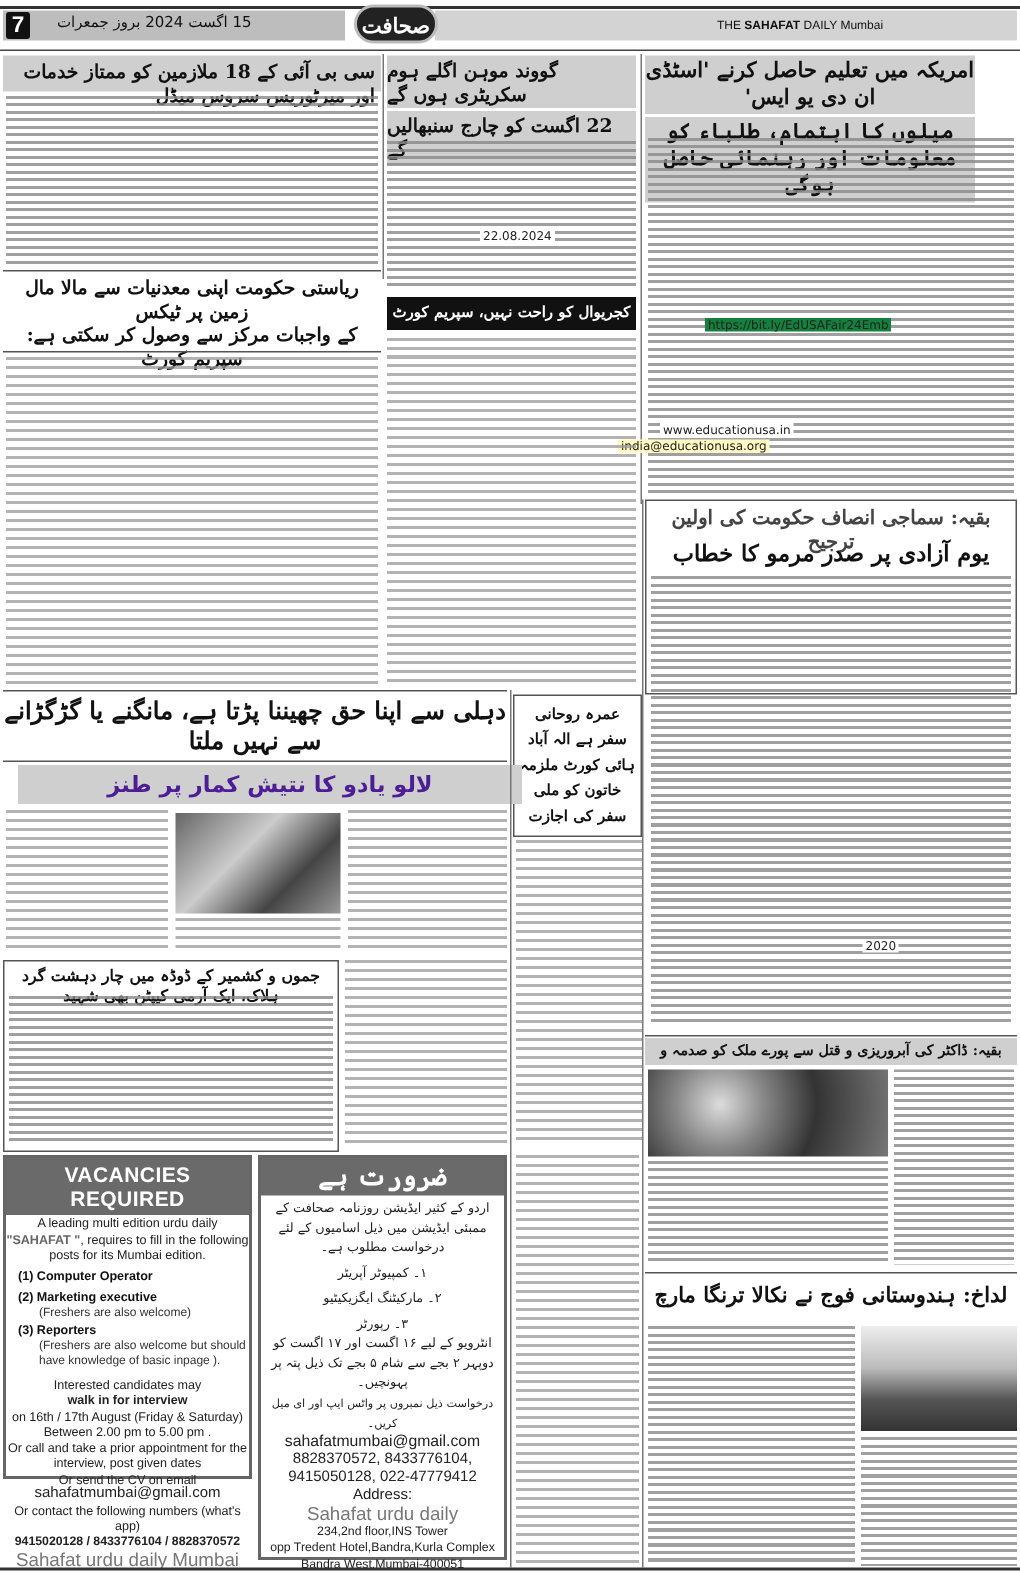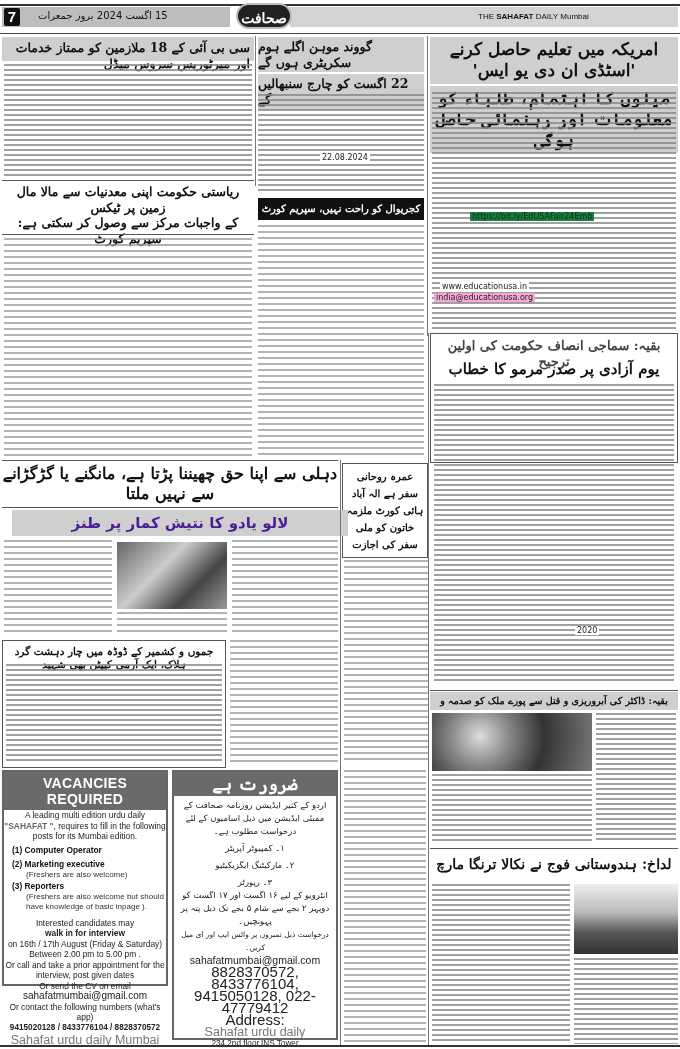--- a/index.html
+++ b/index.html
@@ -40,21 +40,21 @@
   .vac-title { background: #6a6a6a; color: #fff; font: bold 14px "Liberation Sans", sans-serif; padding: 3px 0; letter-spacing: .3px; }
   .vac p { font-size: 8.4px; line-height: 10.5px; color: #222; }
   .vac .li { text-align: left; padding-left: 8px; font-size: 8.4px; font-weight: bold; line-height: 11px; margin-top: 3px; }
   .vac .sub { text-align: left; padding-left: 22px; font-size: 8px; line-height: 10px; color: #333; }
   .vac .big { font-size: 12.5px; color: #777; margin-top: 2px; }
   .vac .bold { font-weight: bold; }
 
   .zar { left: 172px; top: 770px; width: 166px; height: 270px; border: 2px solid #666; text-align: center; font-family: "Liberation Sans", sans-serif; }
   .zar-title { background: #6a6a6a; color: #fff; font: bold 17px "DejaVu Serif", serif; padding: 2px 0; direction: rtl; }
   .zar .u { direction: rtl; font: 8.5px "DejaVu Sans", sans-serif; line-height: 13px; color: #222; }
-  .zar .e { font-size: 15px; line-height: 12px; color: #222; }
+  .zar .e { font-size: 10px; line-height: 12px; color: #222; }
   .zar .email { font-size: 10.5px; }
   .zar .big { font-size: 12.5px; color: #777; }
 </style>
 </head>
 <body>
 
 <div class="abs hdr"></div>
 <div class="abs hdr-left"></div>
 <div class="abs hdr-right"></div>
 <div class="abs page-num">7</div>
@@ -72,28 +72,28 @@
 
 <div class="abs vline" style="left:255px;top:36px;height:150px;"></div>
 <div class="abs rtl headline" style="left:258px;top:37px;width:166px;height:52px;text-align:left;font-size:12.5px;">
   <div class="grey-band" style="padding:2px 0;">گووند موہن اگلے ہوم سکریٹری ہوں گے</div>
   <div class="grey-band" style="padding:2px 0;margin-top:2px;">22 اگست کو چارج سنبھالیں گے</div>
 </div>
 <div class="abs txt-dense" style="left:258px;top:94px;width:166px;height:100px;"></div>
 <div class="abs small-rtl" style="left:320px;top:153px;background:#fff;padding:0 2px;">22.08.2024</div>
 
 <div class="abs vline" style="left:427px;top:36px;height:300px;"></div>
-<div class="abs rtl headline" style="left:430px;top:37px;width:248px;height:52px;font-size:17px;text-align:center;">
+<div class="abs rtl headline" style="left:430px;top:37px;width:220px;height:52px;font-size:14px;text-align:center;">
   <div class="grey-band" style="padding:2px 0;">امریکہ میں تعلیم حاصل کرنے 'اسٹڈی ان دی یو ایس'</div>
   <div class="grey-band" style="padding:2px 0;margin-top:2px;">میلوں کا اہتمام، طلباء کو معلومات اور رہنمائی حاصل ہوگی</div>
 </div>
 <div class="abs txt-dense" style="left:432px;top:92px;width:244px;height:238px;"></div>
 <div class="abs small-rtl" style="left:470px;top:212px;background:#15803d;padding:0 2px;">https://bit.ly/EdUSAFair24Emb</div>
 <div class="abs small-rtl" style="left:440px;top:282px;background:#fff;padding:0 2px;">www.educationusa.in</div>
-<div class="abs small-rtl" style="left:434px;top:293px;background:#f9a8d4;padding:0 2px;">india@educationusa.org</div>
+<div class="abs small-rtl" style="left:412px;top:293px;background:#fef9c3;padding:0 2px;">india@educationusa.org</div>
 
 <div class="abs hline" style="left:2px;top:180px;width:252px;"></div>
 <div class="abs rtl headline" style="left:2px;top:184px;width:252px;height:50px;font-size:12.5px;text-align:center;">
   <div>ریاستی حکومت اپنی معدنیات سے مالا مال زمین پر ٹیکس</div>
   <div>کے واجبات مرکز سے وصول کر سکتی ہے: سپریم کورٹ</div>
 </div>
 <div class="abs hline" style="left:2px;top:234px;width:252px;"></div>
 <div class="abs txt" style="left:4px;top:238px;width:248px;height:218px;"></div>
 
 <div class="abs rtl" style="left:258px;top:198px;width:166px;height:22px;background:#111;color:#fff;font:bold 10px 'DejaVu Serif',serif;text-align:center;line-height:22px;">کجریوال کو راحت نہیں، سپریم کورٹ کا سی بی آئی کو نوٹس</div>

